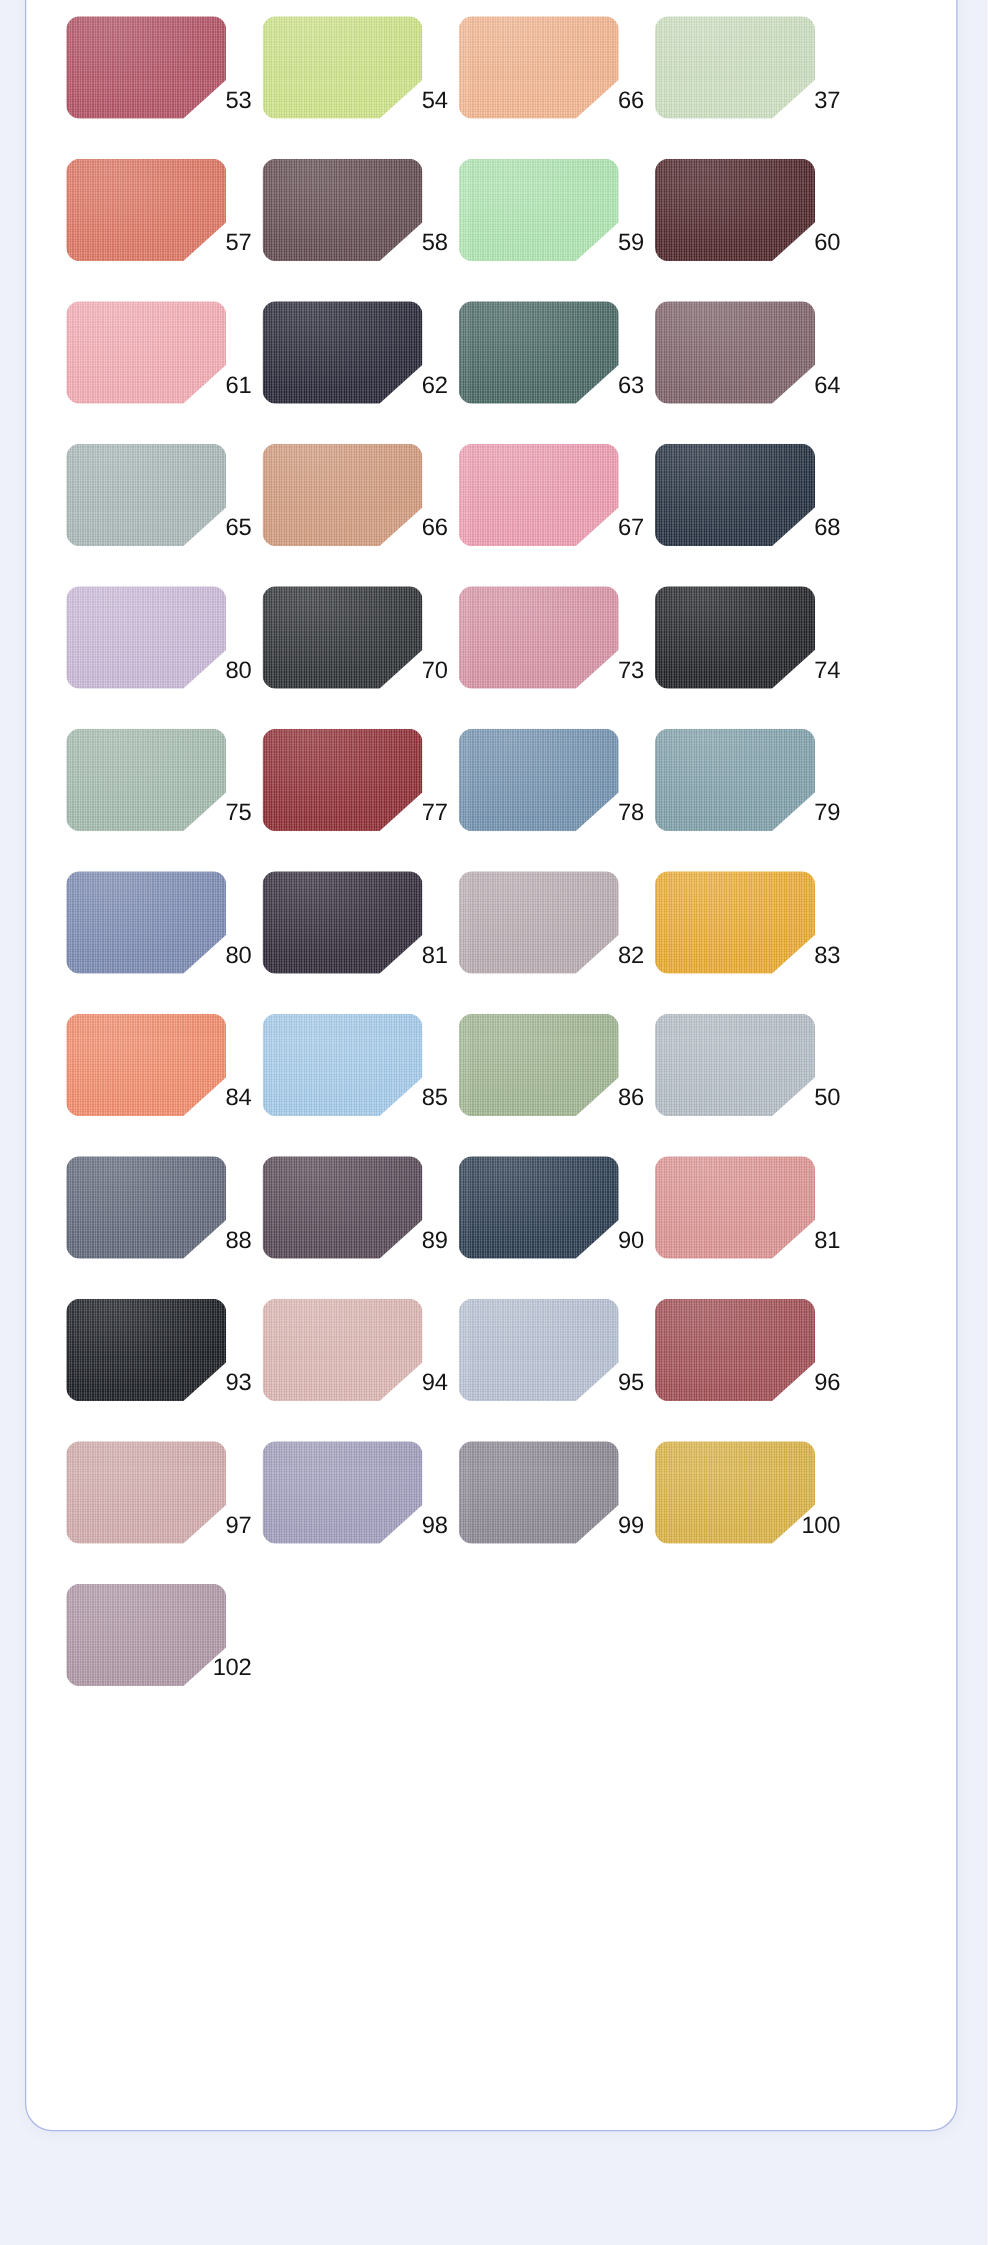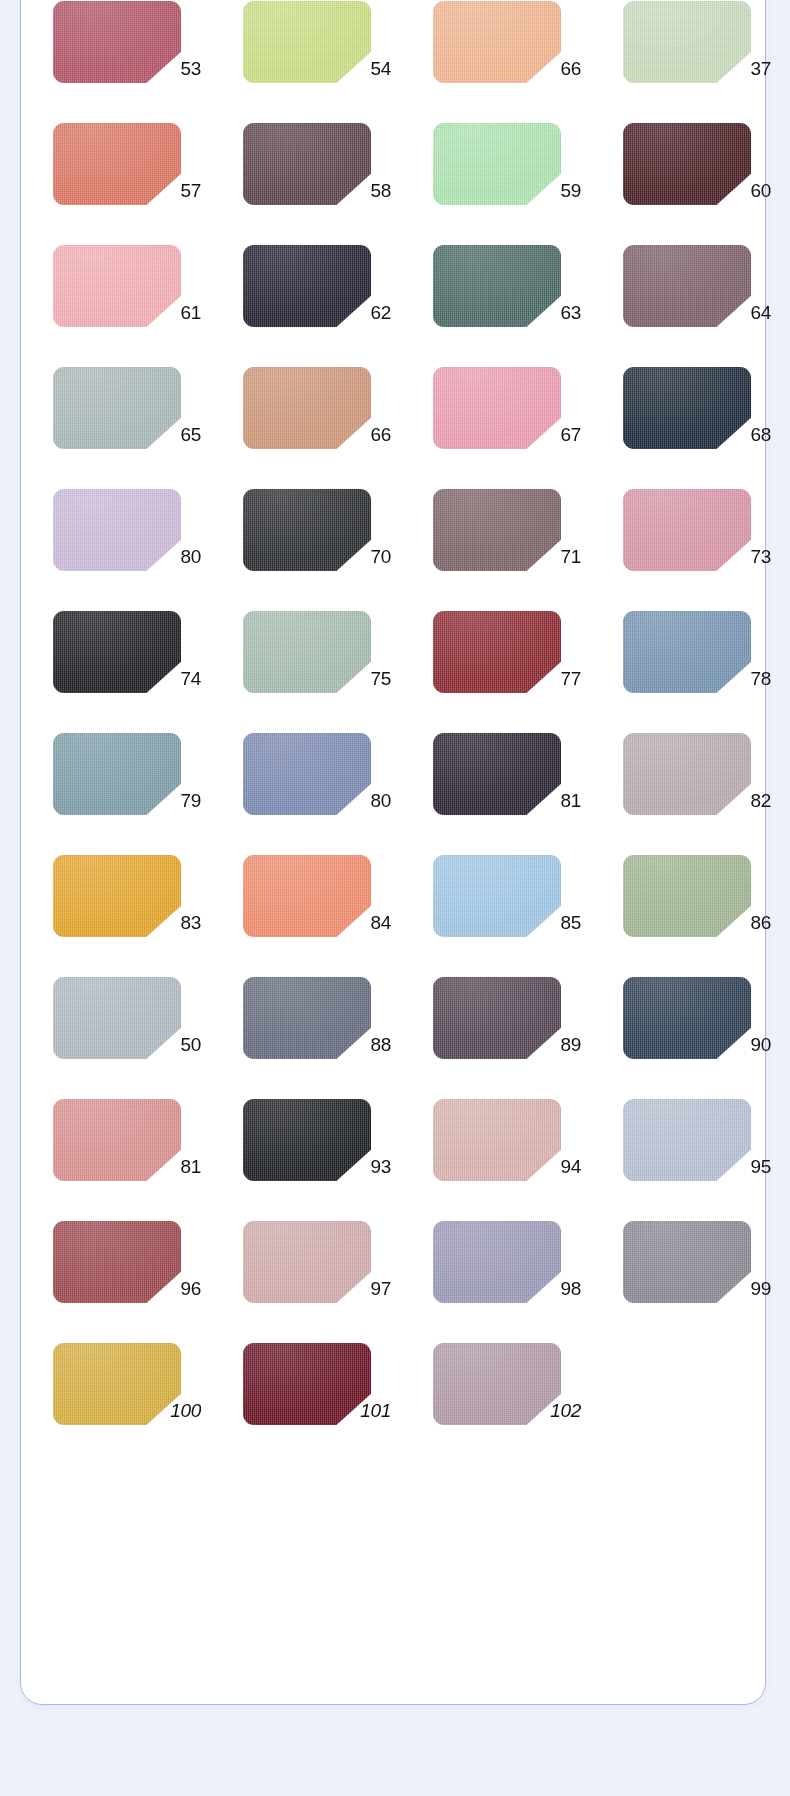--- a/index.html
+++ b/index.html
@@ -26,27 +26,26 @@
     border: 1.5px solid #aab6e6;
     border-radius: 22px;
     box-sizing: border-box;
     box-shadow: 0 2px 10px rgba(120,130,180,0.07);
   }
 
   
   #swatch-grid {
     position: absolute;
     left: 32px;
-    top: 40px;
+    top: 52px;
     width: 676px;
     display: grid;
     grid-template-columns: repeat(4, 150px);
     column-gap: 7px;
     row-gap: 32px;
-    gap: 40px;
   }
 
   .swatch-cell {
     position: relative;
     width: 150px;
     height: 82px;
   }
 
   
   .chip {
@@ -95,21 +94,20 @@
     font-size: 19px;
     font-weight: 400;
     line-height: 20px;
     letter-spacing: -0.3px;
     color: #141414;
     white-space: nowrap;
   }
   .chip-number.wide {
     left: 88px;
     width: 60px;
-    font-style: italic;
   }
 </style>
 </head>
 <body>
 
 <div id="swatch-card">
   <div id="swatch-grid">
       <div class="swatch-cell">
         <div class="chip" style="background: rgb(181, 85, 104);"></div>
         <div class="chip-number">53</div>
@@ -176,24 +174,20 @@
       </div>
       <div class="swatch-cell">
         <div class="chip" style="background: rgb(207, 190, 221);"></div>
         <div class="chip-number">80</div>
       </div>
       <div class="swatch-cell">
         <div class="chip" style="background: rgb(43, 46, 50);"></div>
         <div class="chip-number">70</div>
       </div>
       <div class="swatch-cell">
-        <div class="chip" style="background: rgb(125, 101, 105);"></div>
-        <div class="chip-number">71</div>
-      </div>
-      <div class="swatch-cell">
         <div class="chip" style="background: rgb(220, 152, 171);"></div>
         <div class="chip-number">73</div>
       </div>
       <div class="swatch-cell">
         <div class="chip" style="background: rgb(30, 31, 35);"></div>
         <div class="chip-number">74</div>
       </div>
       <div class="swatch-cell">
         <div class="chip" style="background: rgb(169, 192, 179);"></div>
         <div class="chip-number">75</div>
@@ -284,21 +278,17 @@
       </div>
       <div class="swatch-cell">
         <div class="chip" style="background: rgb(142, 138, 150);"></div>
         <div class="chip-number">99</div>
       </div>
       <div class="swatch-cell">
         <div class="chip" style="background: rgb(218, 177, 65);"></div>
         <div class="chip-number wide">100</div>
       </div>
       <div class="swatch-cell">
-        <div class="chip" style="background: rgb(107, 20, 38);"></div>
-        <div class="chip-number wide">101</div>
-      </div>
-      <div class="swatch-cell">
         <div class="chip" style="background: rgb(180, 156, 172);"></div>
         <div class="chip-number wide">102</div>
       </div>
     </div>
 </div>
 
 </body></html>

